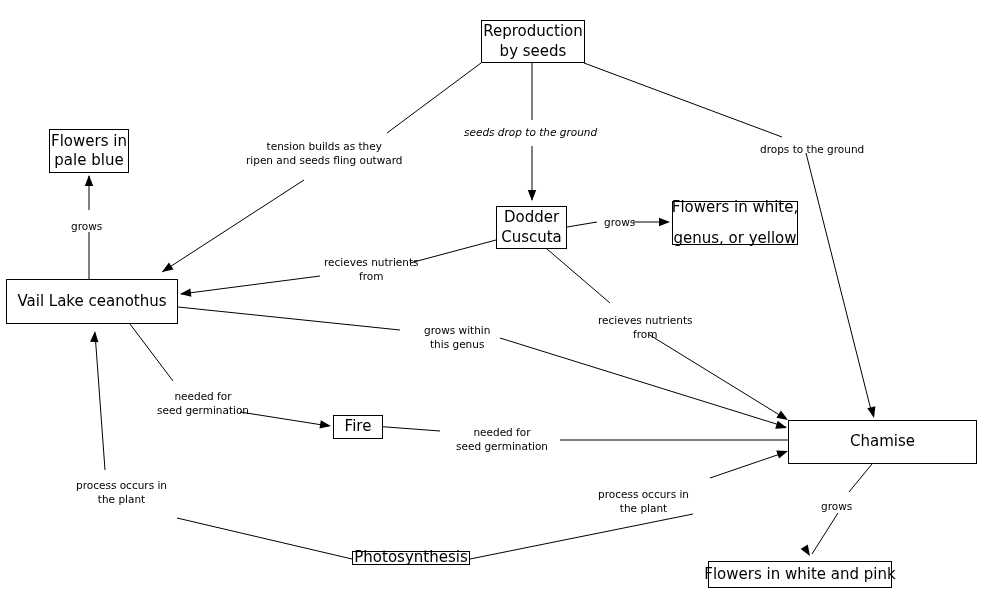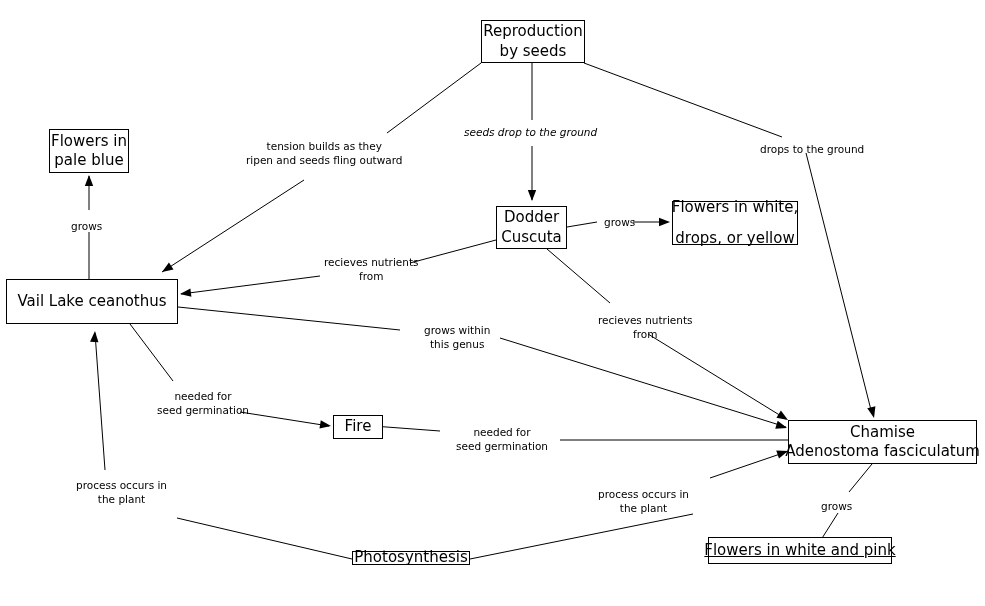--- a/index.html
+++ b/index.html
@@ -104,36 +104,35 @@
       <div class="node" style="left: 49px; top: 129px; width: 80px; height: 44px;">
         <span>Flowers in</span>
         <span class="line2">pale blue</span>
       </div>
       <div class="node" style="left: 496px; top: 206px; width: 71px; height: 43px;">
         <span>Dodder</span>
         <span class="line2">Cuscuta</span>
       </div>
       <div class="node" style="left: 672px; top: 201px; width: 126px; height: 44px; gap: 12px;">
         <span>Flowers in white,</span>
-        <span class="line2">drops, or yellow</span>
+        <span class="line2">genus, or yellow</span>
       </div>
       <div class="node" style="left: 6px; top: 279px; width: 172px; height: 45px; align-items: center;">
         <span>Vail Lake ceanothus</span>
       </div>
       <div class="node" style="left: 333px; top: 415px; width: 35px; height: 24px;">
         <span>Fire</span>
       </div>
       <div class="node" style="left: 788px; top: 420px; width: 189px; height: 44px;">
         <span>Chamise</span>
-        <span class="line2">Adenostoma fasciculatum</span>
       </div>
       <div class="node" style="left: 352px; top: 551px; width: 118px; height: 14px;">
         <span>Photosynthesis</span>
       </div>
-      <div class="node" style="left: 708px; top: 537px; width: 184px; height: 27px; text-decoration: underline;">
+      <div class="node" style="left: 708px; top: 561px; width: 184px; height: 27px;">
         <span>Flowers in white and pink</span>
       </div>
     </div>
   <div id="label-layer">
       <div class="edge-label" style="left: 246px; top: 140px;"><span>tension builds as they</span><span class="l2">ripen and seeds fling outward</span></div>
       <div class="edge-label" style="left: 464px; top: 126px; font-style: italic;"><span>seeds drop to the ground</span></div>
       <div class="edge-label" style="left: 760px; top: 143px;"><span>drops to the ground</span></div>
       <div class="edge-label" style="left: 604px; top: 216px;"><span>grows</span></div>
       <div class="edge-label" style="left: 71px; top: 220px;"><span>grows</span></div>
       <div class="edge-label" style="left: 324px; top: 256px;"><span>recieves nutrients</span><span class="l2">from</span></div>

